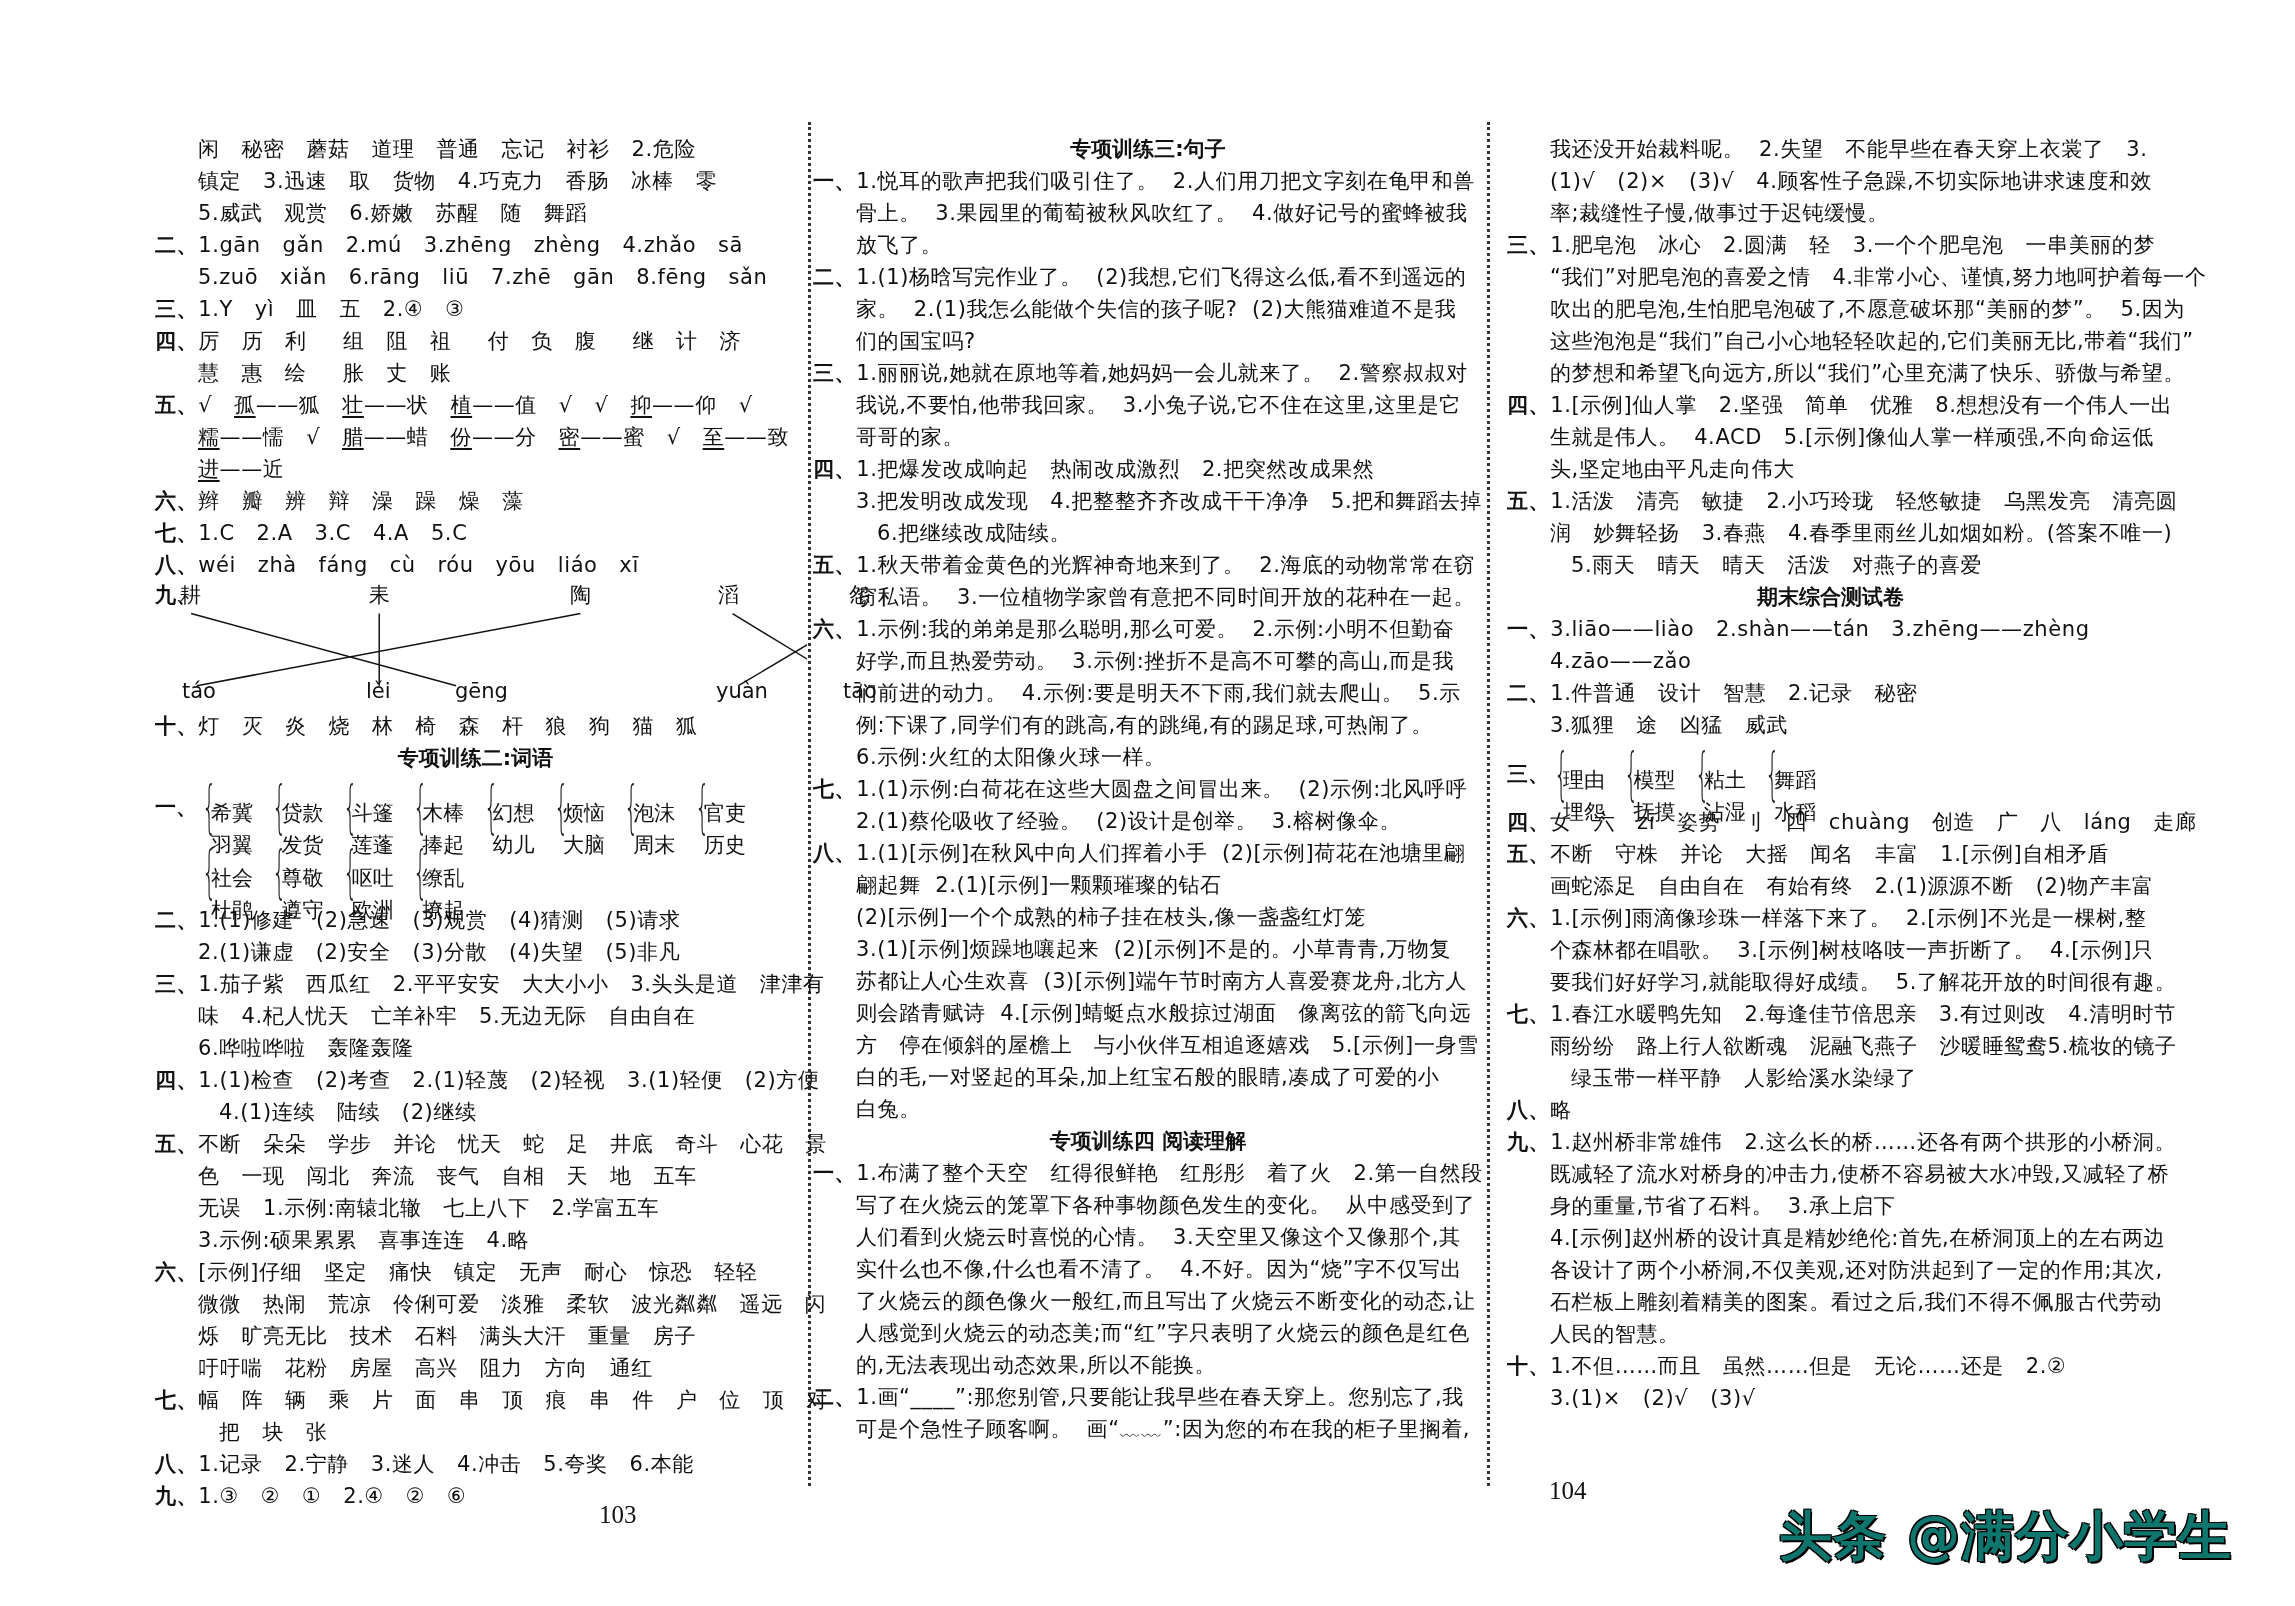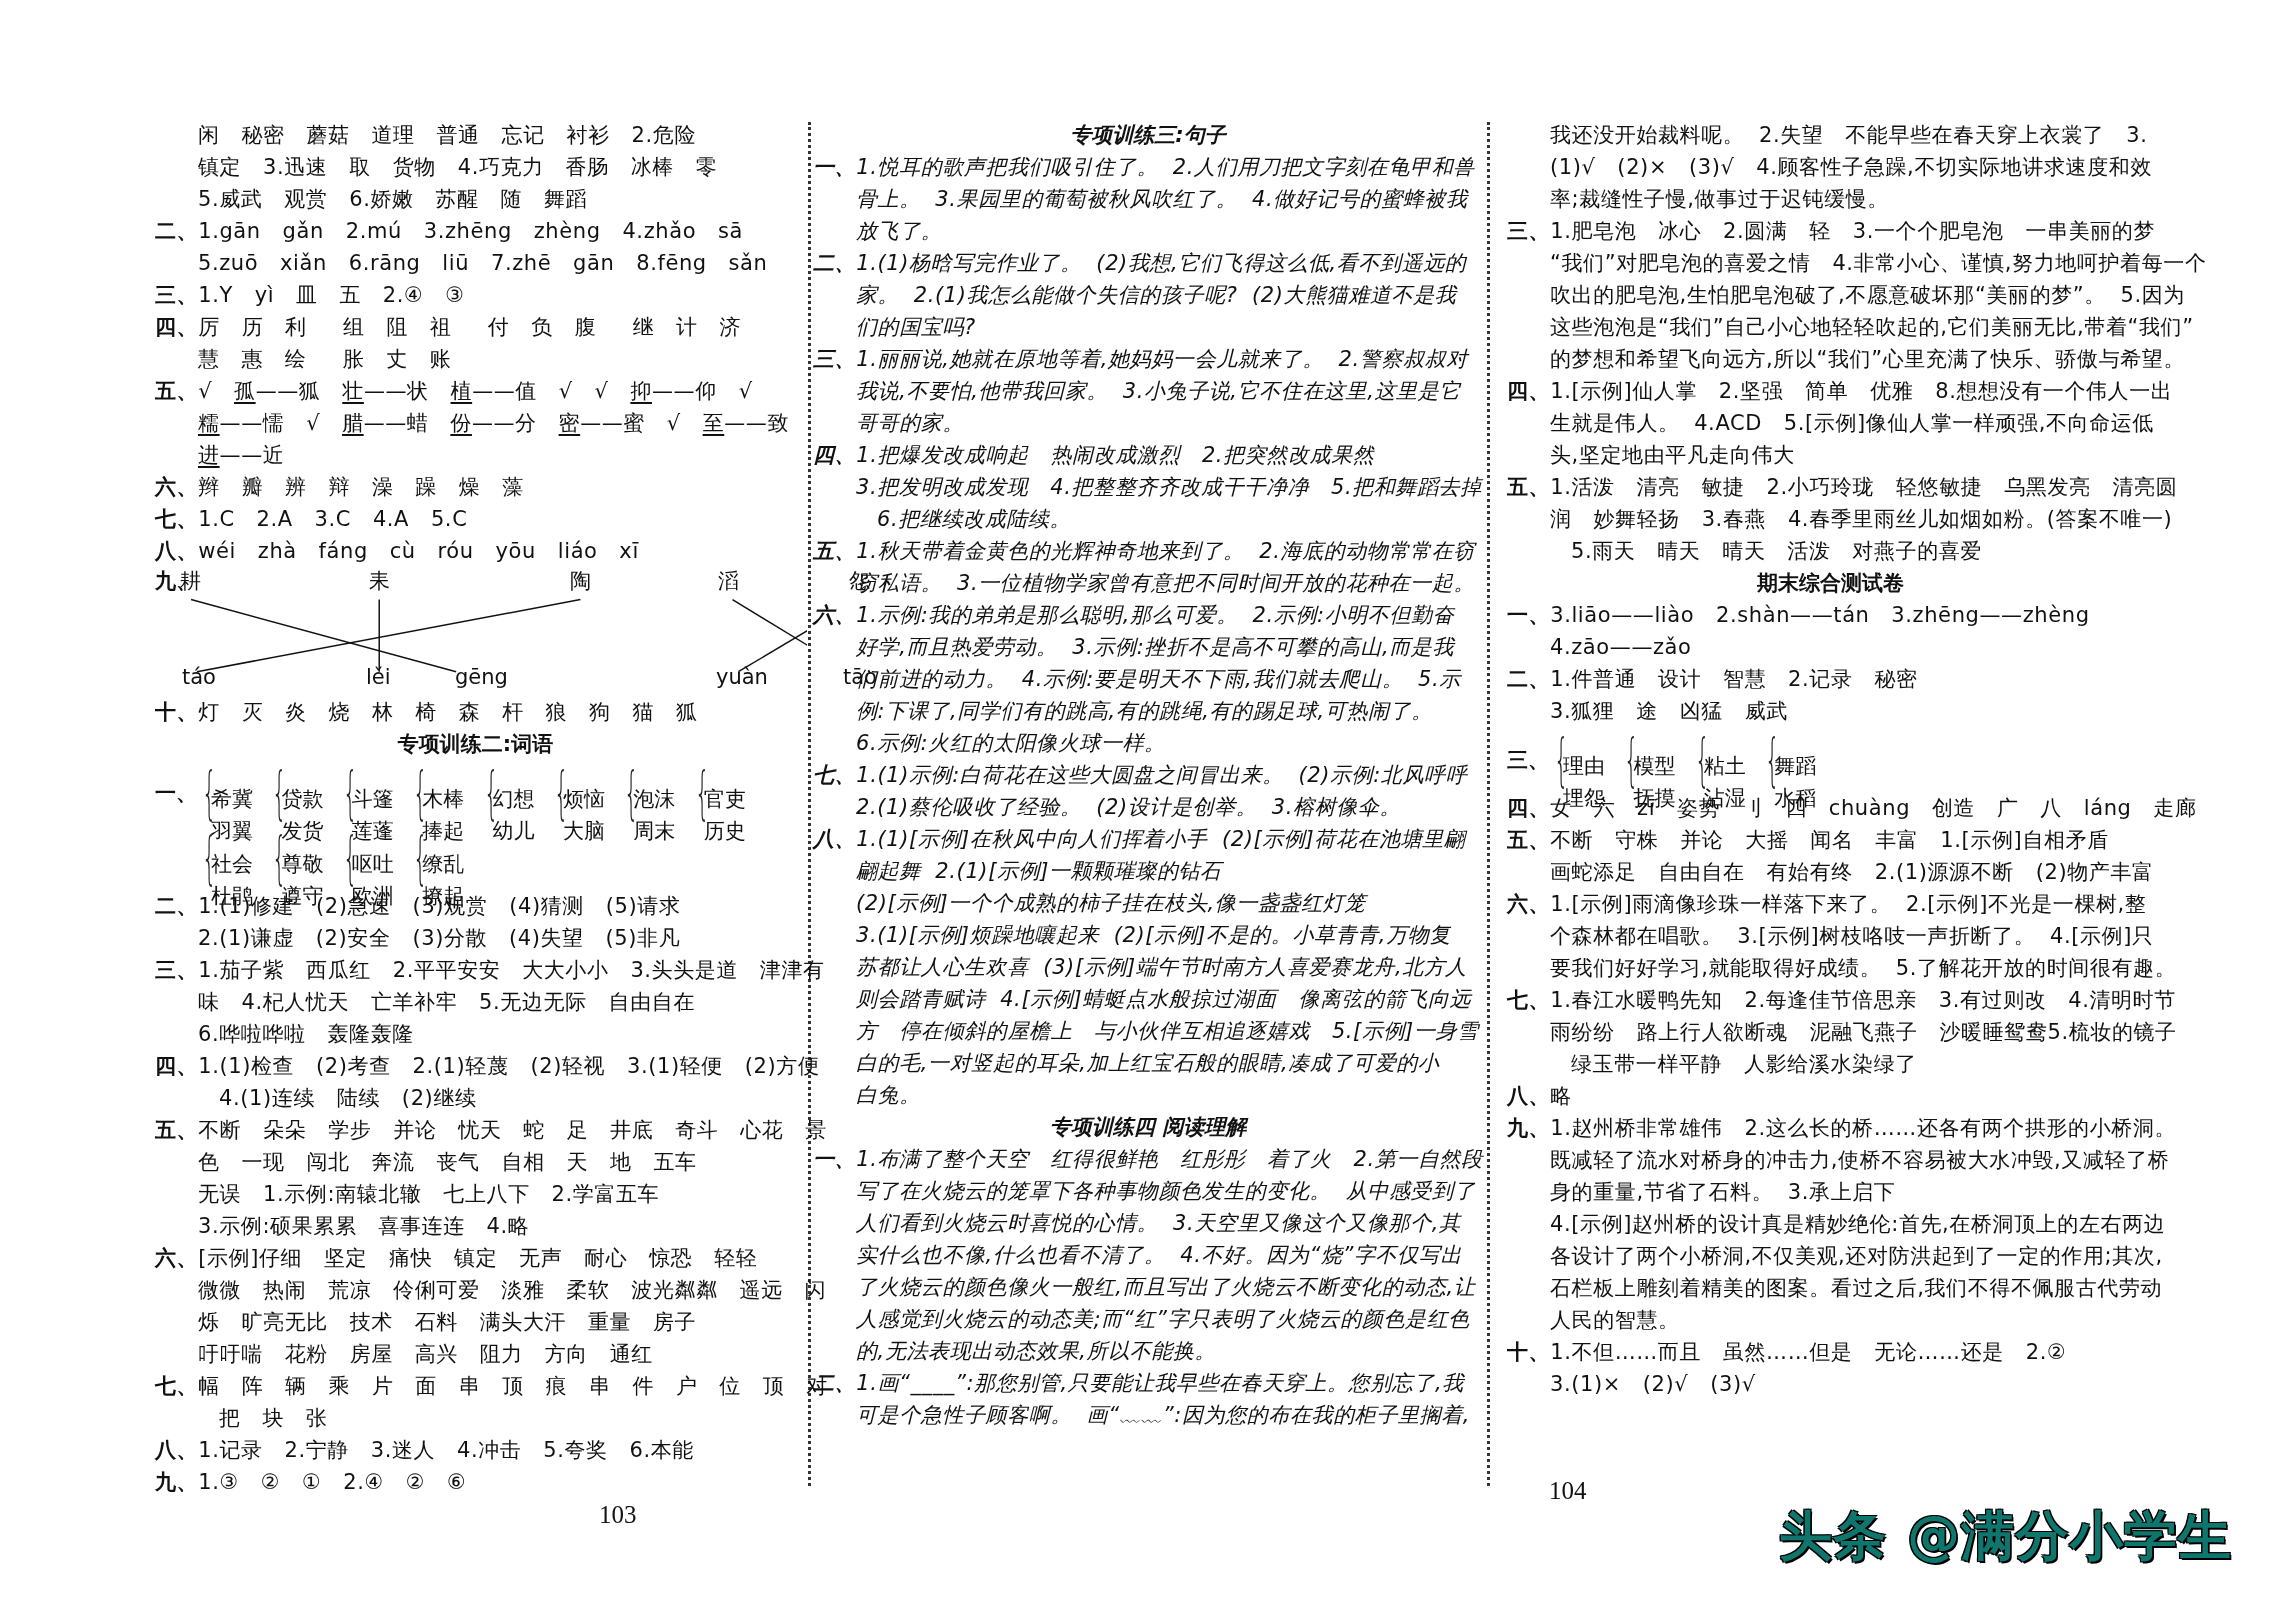--- a/index.html
+++ b/index.html
@@ -1,23 +1,23 @@
 <!DOCTYPE html>
 <html style="font-size:9.5px"><head>
 <meta charset="utf-8">
 <style>
   html, body { margin: 0; padding: 0; background: #ffffff; }
   body {
     width: 2295px; height: 1607px; position: relative; overflow: hidden;
     font-family: "DejaVu Sans", "Liberation Sans", sans-serif;
     color: #111111;
   }
-  .col { position: absolute; top: 119px; }
+  .col { position: absolute; top: 133px; }
   .col-left { left: 155px; width: 641px; }
-  .col-mid { left: 813px; width: 670px; font-style: italic; }
+  .col-mid { left: 813px; width: 670px; }
   .col-right { left: 1507px; width: 647px; }
   .sep { position: absolute; top: 122px; height: 1364px; width: 0; border-left: 3px dotted #333; }
   .sep1 { left: 808px; }
   .sep2 { left: 1487px; }
   .line {
     font-size: 21px; line-height: 32px; height: 32px;
     white-space: pre; letter-spacing: 0.6px;
   }
   .ind { padding-left: 43px; }
   .ind2 { padding-left: 64px; }

